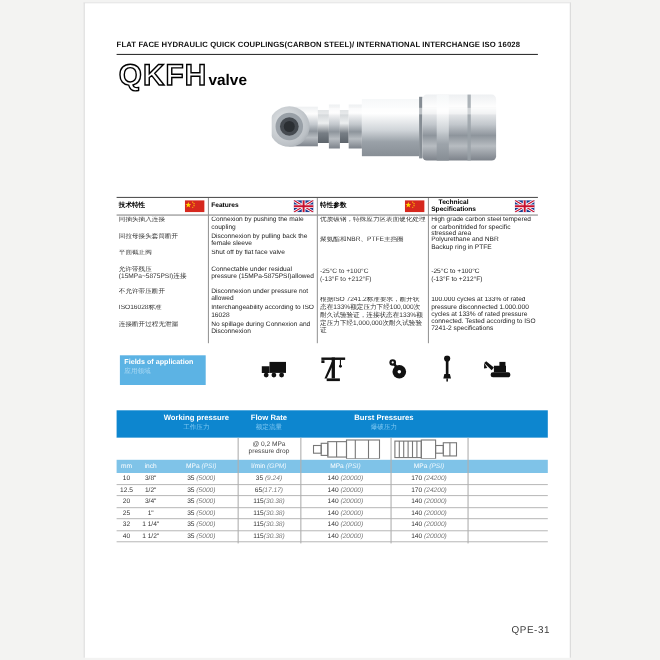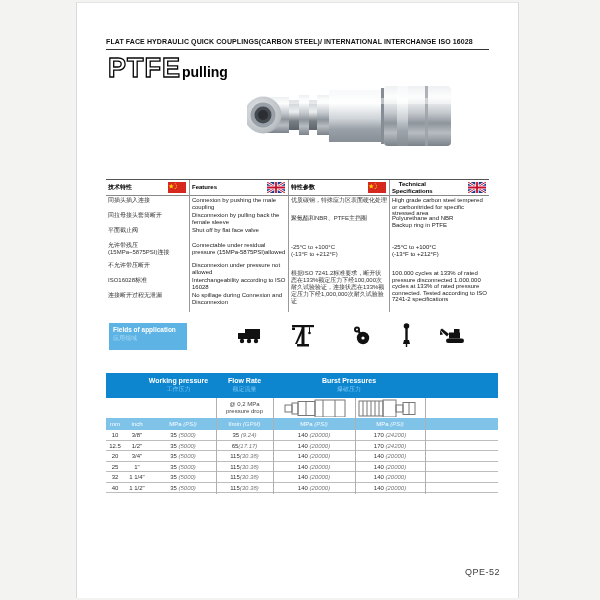--- a/index.html
+++ b/index.html
@@ -77,21 +77,21 @@
 </style>
 </head>
 <body>
 
 <div id="stage">
  <div id="page">
 
   <div class="title-en">FLAT FACE HYDRAULIC QUICK COUPLINGS(CARBON STEEL)/ INTERNATIONAL INTERCHANGE ISO 16028</div>
 
   <div class="logo">
-    <span class="big">PTFE</span><span class="suffix">pulling</span>
+    <span class="big">QKFH</span><span class="suffix">valve</span>
   </div>
 
   <div style="position:absolute;left:170px;top:74px;width:215px;height:78px;">
     <svg width="215" height="78" viewBox="0 0 215 78">
       <defs>
         <linearGradient id="m1" x1="0" y1="0" x2="0" y2="1">
           <stop offset="0" stop-color="#eef0f2"></stop>
               <stop offset=".18" stop-color="#fdfdfd"></stop>
           <stop offset=".45" stop-color="#c3c8cd"></stop>
               <stop offset=".62" stop-color="#8e959c"></stop>
@@ -391,15 +391,15 @@
             <div class="tcell" style="left: 249px; width: 70px;">140 <i>(20000)</i></div>
           </div>
         </div>
 
     <div class="vline" style="left:110px;"></div>
     <div class="vline" style="left:167px;"></div>
     <div class="vline" style="left:249px;"></div>
     <div class="vline" style="left:319px;"></div>
   </div>
 
-  <div class="pageno">QPE-52</div>
+  <div class="pageno">QPE-31</div>
  </div>
 </div>
 
 </body></html>

